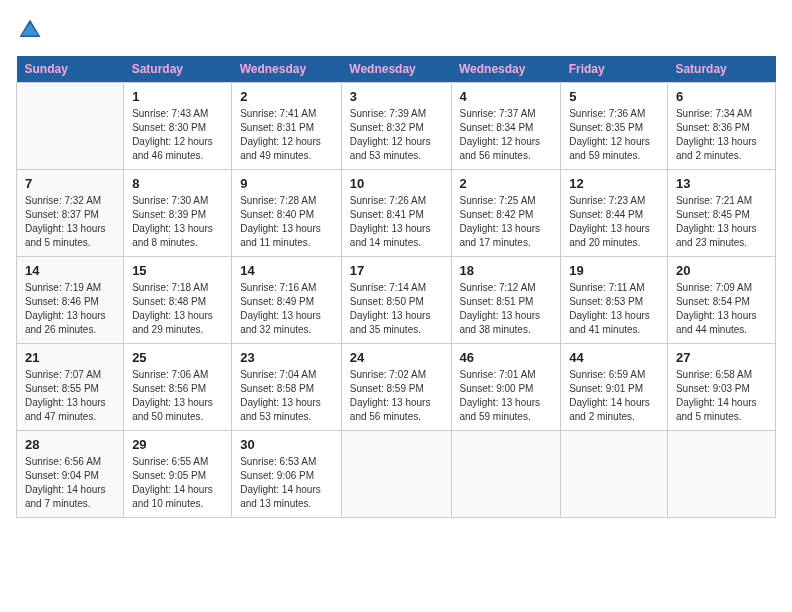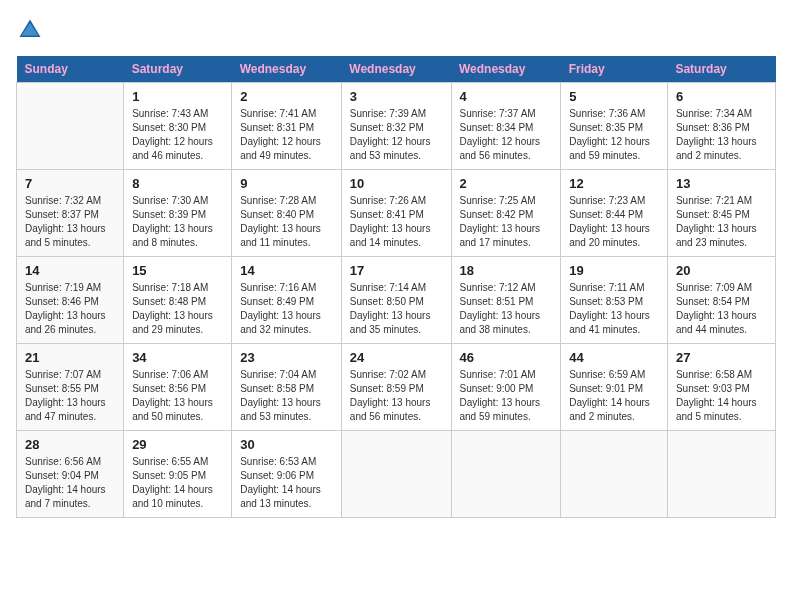--- a/index.html
+++ b/index.html
@@ -208,21 +208,21 @@
           <span class="day-number">20</span>
           <div class="day-info">Sunrise: 7:09 AM<br>Sunset: 8:54 PM<br>Daylight: 13 hours and 44 minutes.</div>
         </td>
       </tr>
       <tr class="week-row">
         <td>
           <span class="day-number">21</span>
           <div class="day-info">Sunrise: 7:07 AM<br>Sunset: 8:55 PM<br>Daylight: 13 hours and 47 minutes.</div>
         </td>
         <td>
-          <span class="day-number">34</span>
+          <span class="day-number">25</span>
           <div class="day-info">Sunrise: 7:06 AM<br>Sunset: 8:56 PM<br>Daylight: 13 hours and 50 minutes.</div>
         </td>
         <td>
           <span class="day-number">23</span>
           <div class="day-info">Sunrise: 7:04 AM<br>Sunset: 8:58 PM<br>Daylight: 13 hours and 53 minutes.</div>
         </td>
         <td>
           <span class="day-number">24</span>
           <div class="day-info">Sunrise: 7:02 AM<br>Sunset: 8:59 PM<br>Daylight: 13 hours and 56 minutes.</div>
         </td>

